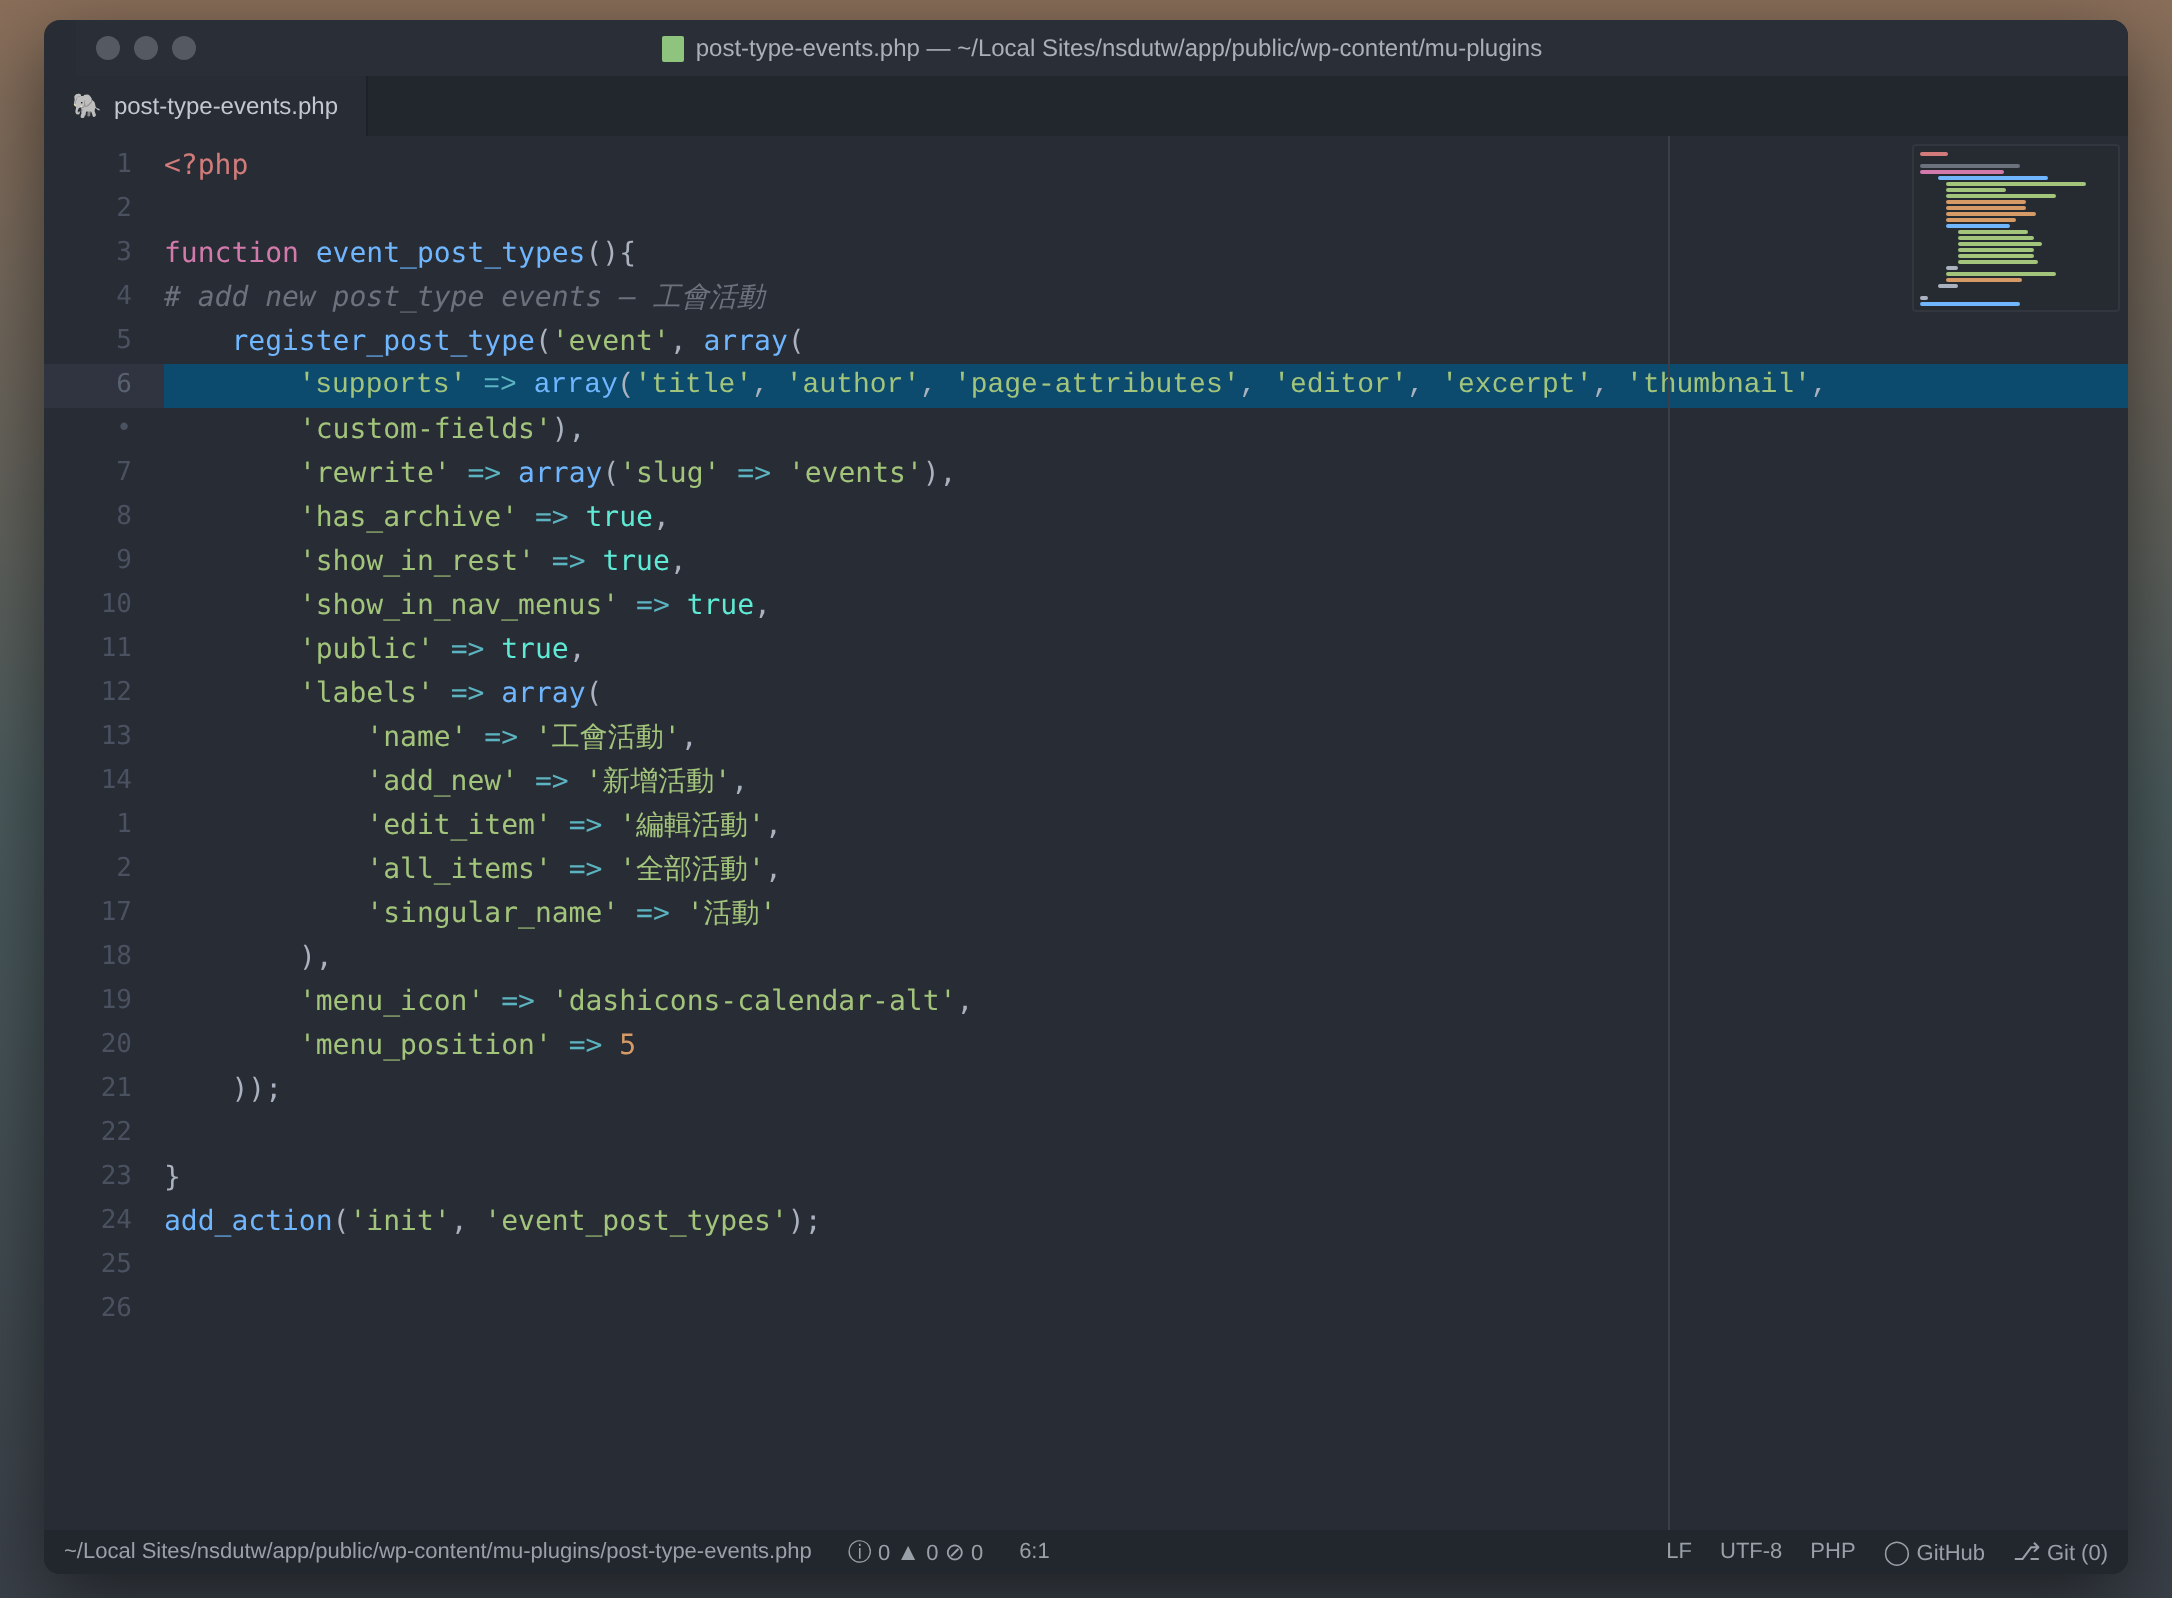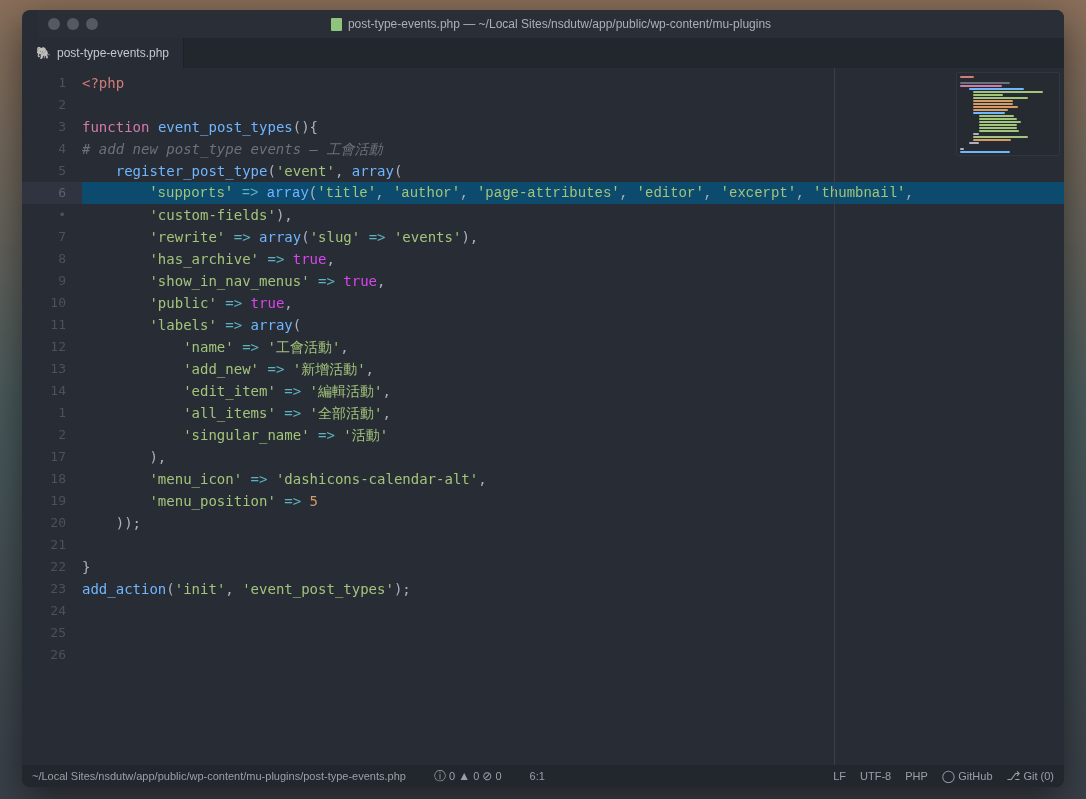--- a/index.html
+++ b/index.html
@@ -18,31 +18,31 @@
   .gn{height:22px;line-height:22px;text-align:right;padding-right:16px;font-family:"SFMono-Regular",Menlo,Consolas,monospace;font-size:13px;color:#4a5160;}
   .gn.hl{background:#2f3440;color:#5a6272;}
   .code{flex:1;background:#282c34;padding-top:4px;overflow:hidden;font-family:"SFMono-Regular",Menlo,Consolas,monospace;font-size:14px;color:#abb2bf;position:relative;}
   .line{height:22px;line-height:22px;white-space:pre;}
   .line.hl{background:#0c4a6e;font-family:Liberation Mono, monospace;}
   .c-kw{color:#d37aac;}
   .c-fn{color:#6fb6ff;}
   .c-call{color:#6fb6ff;}
   .c-str{color:#a2c47b;}
   .c-num{color:#d69a66;}
-  .c-bool{color:#d946ef;margin-top:10px;}
+  .c-bool{color:#5eead4;margin-top:10px;}
   .c-op{color:#5bb4c0;}
   .c-punc{color:#abb2bf;}
   .c-comm{color:#6b727d;font-style:italic;}
   .c-tag{color:#d17b7b;}
   .ruler{position:absolute;top:0;bottom:0;left:752px;width:1px;background:#3a3f49;}
   .minimap{position:absolute;top:4px;right:4px;width:104px;height:84px;background:#262a31;border:1px solid #31363f;border-radius:2px;padding:3px;box-sizing:border-box;overflow:hidden;}
   .mini-line{height:2px;margin-bottom:1px;display:flex;gap:1px;}
   .mi{height:2px;border-radius:1px;}
   .statusbar{height:22px;background:#22262d;display:flex;align-items:center;font-size:11px;color:#9aa0a8;padding:0 10px;}
-  .st-left{flex:1;display:flex;align-items:center;gap:28px;}
+  .st-left{flex:1;display:flex;align-items:center;gap:18px;}
   .st-right{display:flex;align-items:center;gap:14px;}
   .ic{font-size:12px;}
 </style>
 </head>
 <body>
 
 <div class="desktop">
  <div class="window">
 
   <div class="titlebar">
@@ -98,20 +98,21 @@
       <div class="ruler"></div>
       <div class="line"><span class="c-tag">&lt;?php</span></div>
       <div class="line"></div>
       <div class="line"><span class="c-kw">function</span> <span class="c-fn">event_post_types</span><span class="c-punc">(){</span></div>
       <div class="line"><span class="c-comm"># add new post_type events – 工會活動</span></div>
       <div class="line">    <span class="c-call">register_post_type</span><span class="c-punc">(</span><span class="c-str">'event'</span><span class="c-punc">, </span><span class="c-call">array</span><span class="c-punc">(</span></div>
       <div class="line hl">        <span class="c-str">'supports'</span> <span class="c-op">=&gt;</span> <span class="c-call">array</span><span class="c-punc">(</span><span class="c-str">'title'</span><span class="c-punc">, </span><span class="c-str">'author'</span><span class="c-punc">, </span><span class="c-str">'page-attributes'</span><span class="c-punc">, </span><span class="c-str">'editor'</span><span class="c-punc">, </span><span class="c-str">'excerpt'</span><span class="c-punc">, </span><span class="c-str">'thumbnail'</span><span class="c-punc">,</span></div>
       <div class="line">        <span class="c-str">'custom-fields'</span><span class="c-punc">),</span></div>
       <div class="line">        <span class="c-str">'rewrite'</span> <span class="c-op">=&gt;</span> <span class="c-call">array</span><span class="c-punc">(</span><span class="c-str">'slug'</span> <span class="c-op">=&gt;</span> <span class="c-str">'events'</span><span class="c-punc">),</span></div>
       <div class="line">        <span class="c-str">'has_archive'</span> <span class="c-op">=&gt;</span> <span class="c-bool">true</span><span class="c-punc">,</span></div>
+      <div class="line">        <span class="c-str">'show_in_rest'</span> <span class="c-op">=&gt;</span> <span class="c-bool">true</span><span class="c-punc">,</span></div>
       <div class="line">        <span class="c-str">'show_in_nav_menus'</span> <span class="c-op">=&gt;</span> <span class="c-bool">true</span><span class="c-punc">,</span></div>
       <div class="line">        <span class="c-str">'public'</span> <span class="c-op">=&gt;</span> <span class="c-bool">true</span><span class="c-punc">,</span></div>
       <div class="line">        <span class="c-str">'labels'</span> <span class="c-op">=&gt;</span> <span class="c-call">array</span><span class="c-punc">(</span></div>
       <div class="line">            <span class="c-str">'name'</span> <span class="c-op">=&gt;</span> <span class="c-str">'工會活動'</span><span class="c-punc">,</span></div>
       <div class="line">            <span class="c-str">'add_new'</span> <span class="c-op">=&gt;</span> <span class="c-str">'新增活動'</span><span class="c-punc">,</span></div>
       <div class="line">            <span class="c-str">'edit_item'</span> <span class="c-op">=&gt;</span> <span class="c-str">'編輯活動'</span><span class="c-punc">,</span></div>
       <div class="line">            <span class="c-str">'all_items'</span> <span class="c-op">=&gt;</span> <span class="c-str">'全部活動'</span><span class="c-punc">,</span></div>
       <div class="line">            <span class="c-str">'singular_name'</span> <span class="c-op">=&gt;</span> <span class="c-str">'活動'</span></div>
       <div class="line">        <span class="c-punc">),</span></div>
       <div class="line">        <span class="c-str">'menu_icon'</span> <span class="c-op">=&gt;</span> <span class="c-str">'dashicons-calendar-alt'</span><span class="c-punc">,</span></div>

